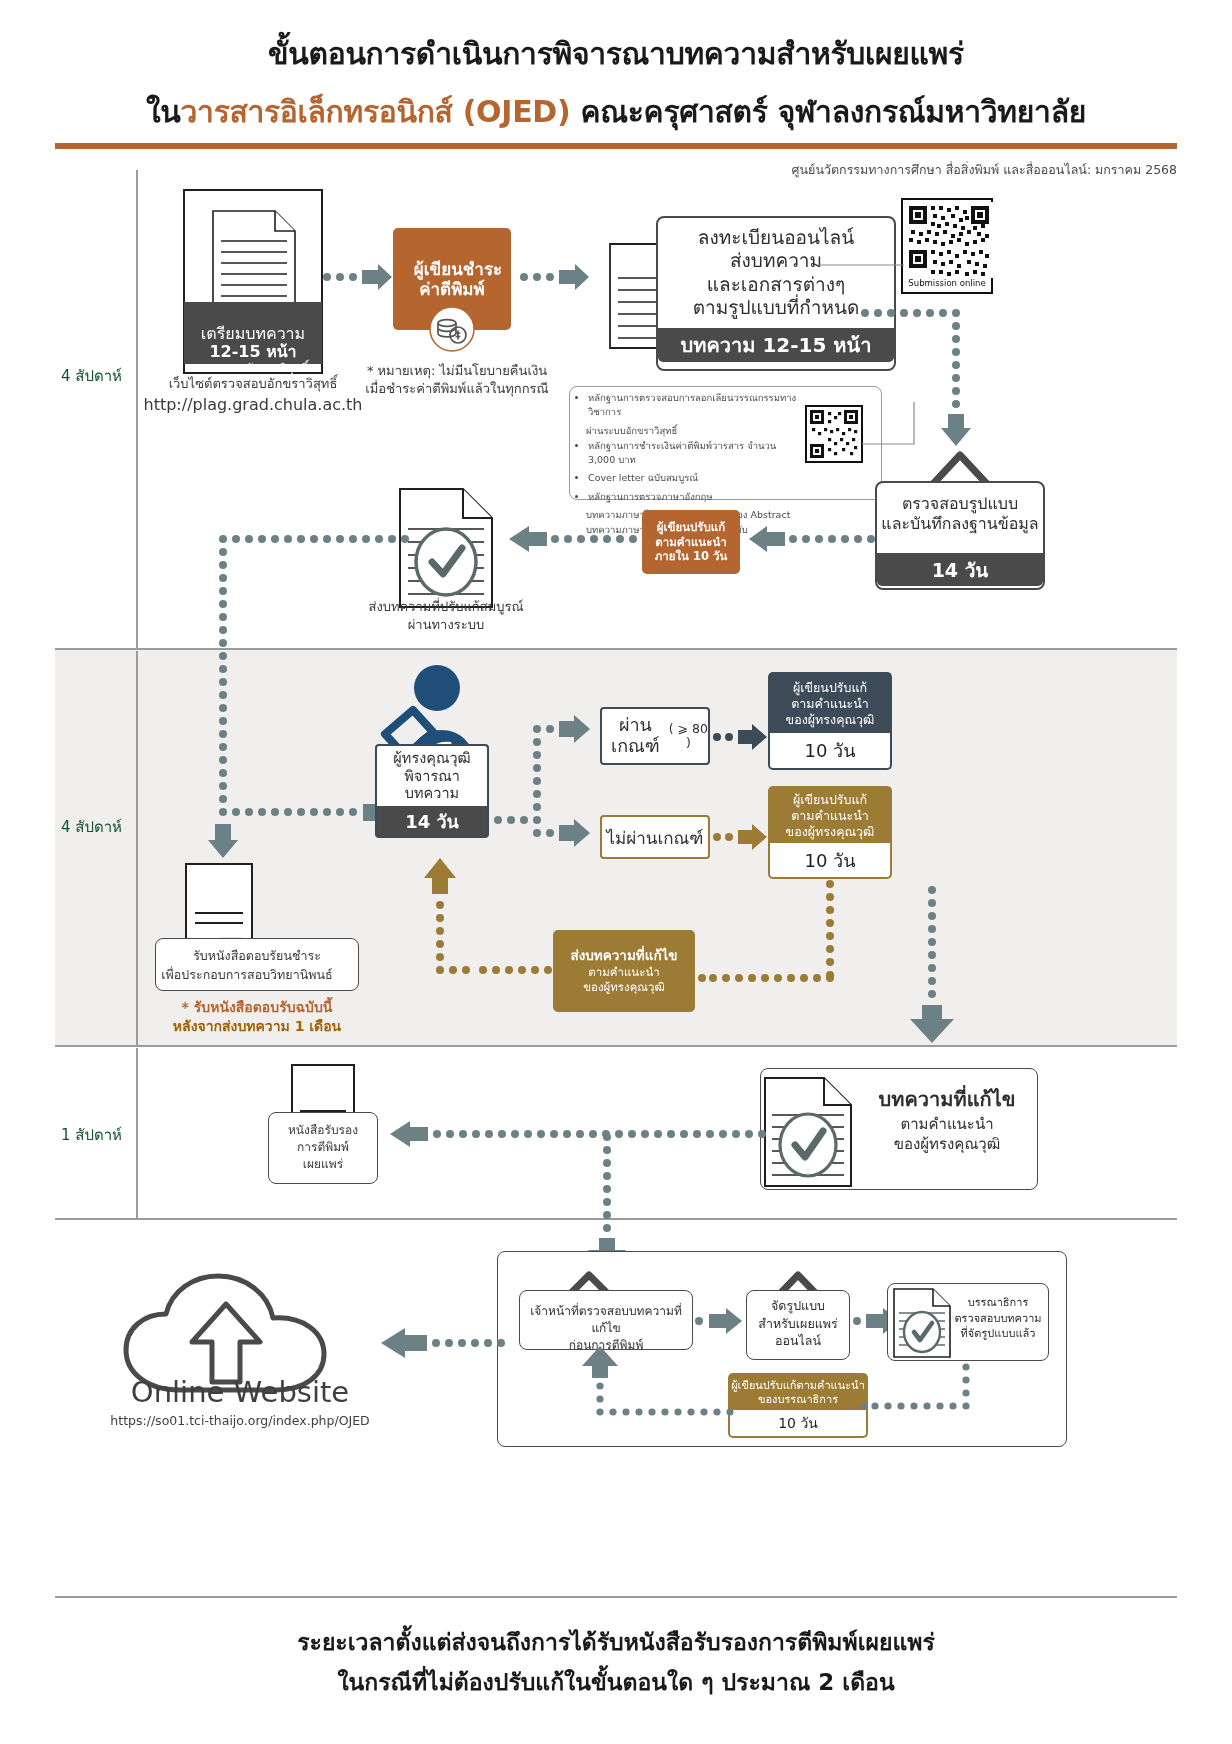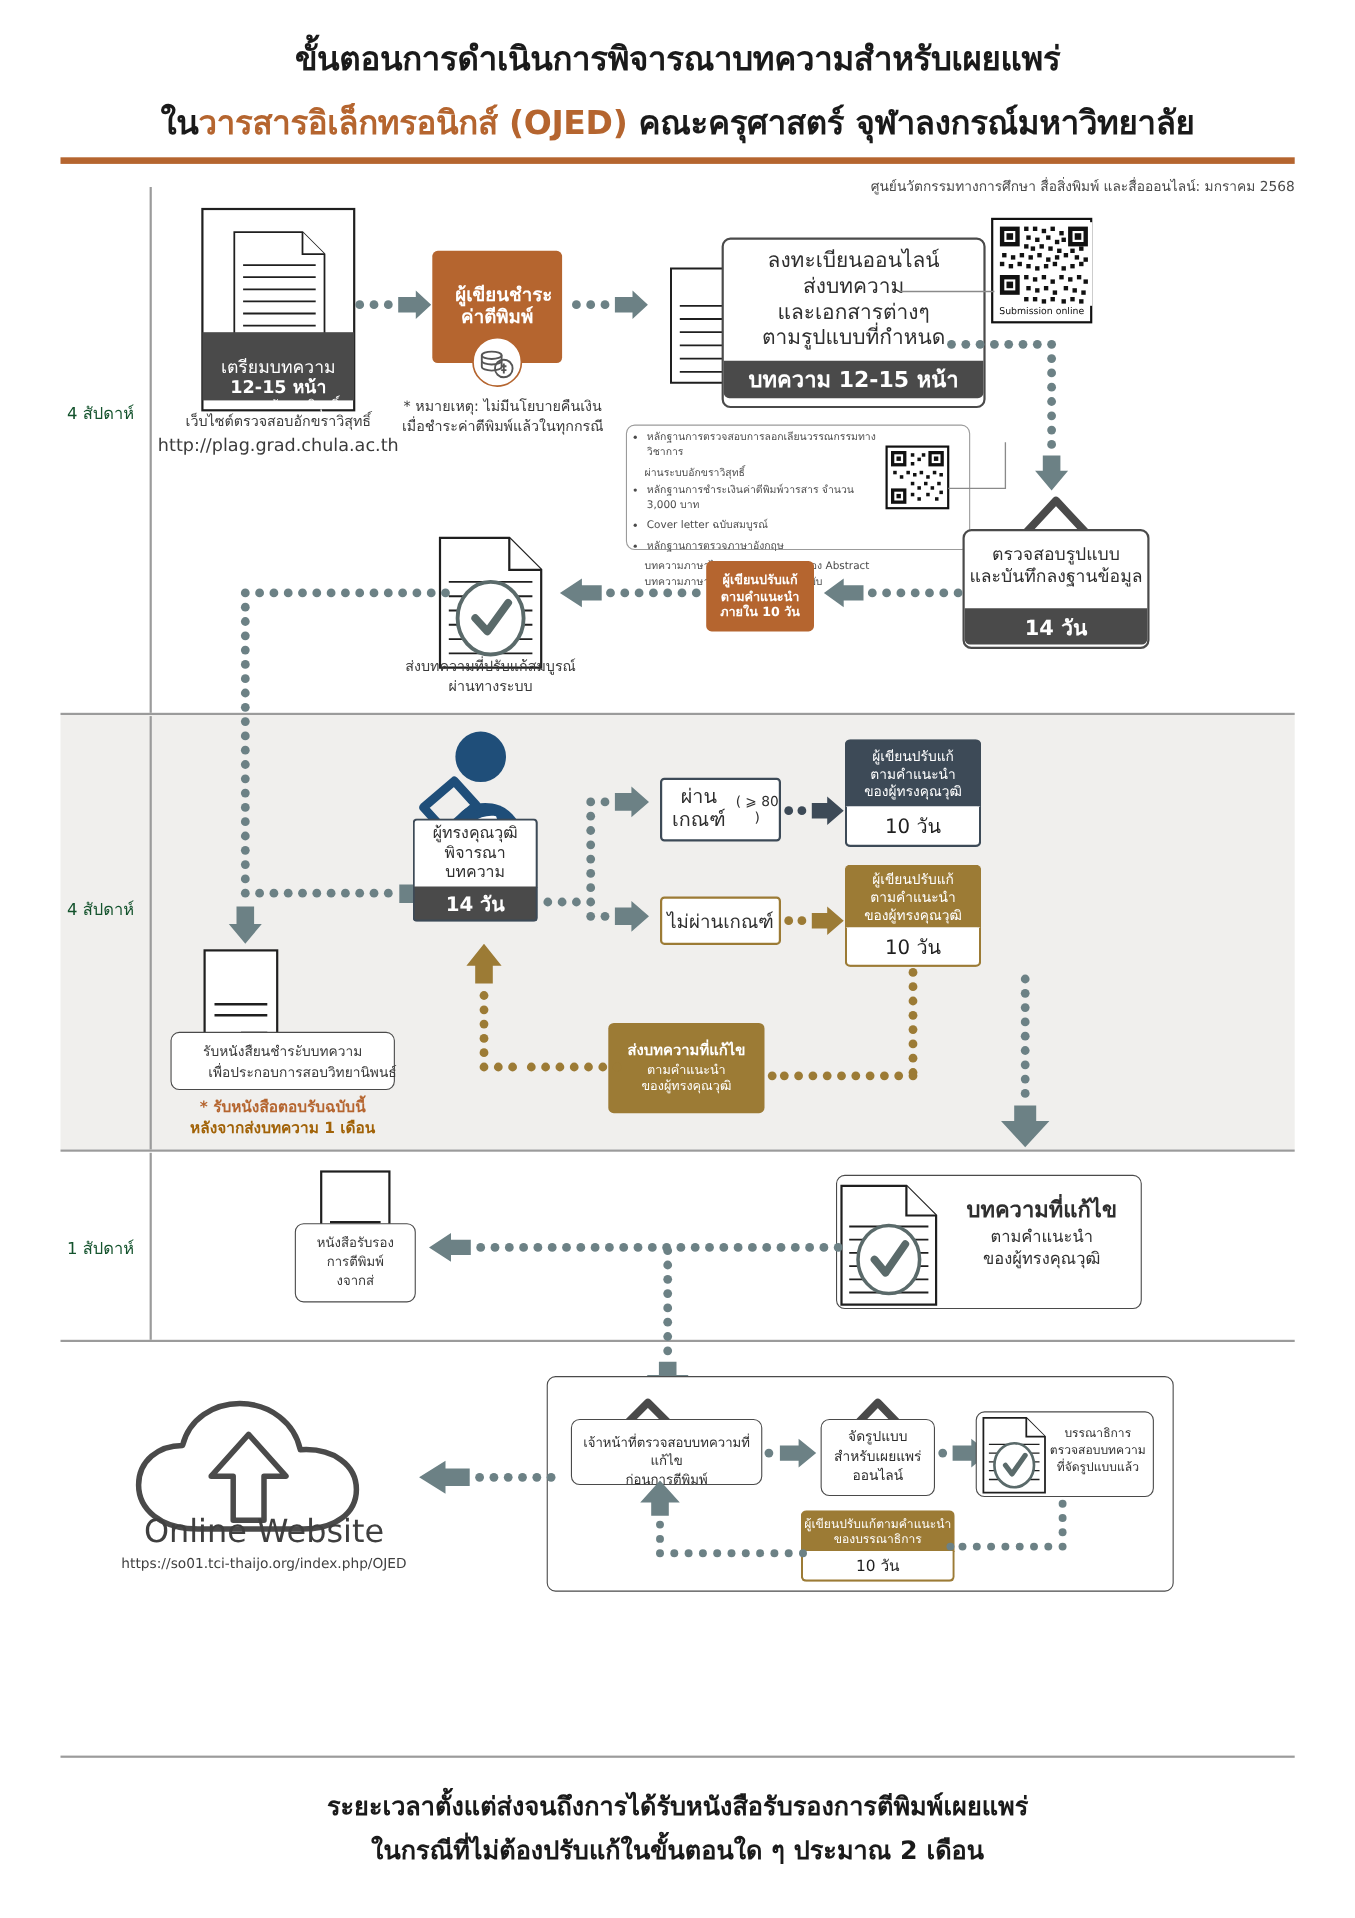--- a/index.html
+++ b/index.html
@@ -620,22 +620,22 @@
     <svg width="70" height="105" viewBox="0 0 70 105">
       <rect x="2" y="2" width="66" height="101" fill="#ffffff" stroke="#1f1f1f" stroke-width="2"></rect>
       <g stroke="#1f1f1f" stroke-width="2.2">
         <line x1="11" y1="51" x2="59" y2="51"></line>
         <line x1="11" y1="61" x2="59" y2="61"></line>
         <line x1="35" y1="77" x2="59" y2="77"></line>
       </g>
     </svg>
   </div>
   <div class="thin-card" style="left:155px;top:938px;width:204px;height:53px;border-color:#4a4a4a;border-width:1.6px;"></div>
-  <div class="lbl" style="left:157px;top:948px;width:200px;font-size:12.5px;">รับหนังสืยนชำระับบทความ</div>
-  <div class="lbl" style="left:157px;top:967px;width:180px;font-size:12.5px;padding-left:28px;">เพื่อประกอบการสอบวิทยานิพนธ์</div>
+  <div class="lbl" style="left:157px;top:948px;width:200px;font-size:12.5px;">รับหนังสือตอบรัยนชำระ</div>
+  <div class="lbl" style="left:157px;top:967px;width:180px;font-size:12.5px;">เพื่อประกอบการสอบวิทยานิพนธ์</div>
   <div class="lbl lbl-b" style="left:152px;top:998px;width:210px;font-size:14px;color:#b5652f;">* รับหนังสือตอบรับฉบับนี้</div>
   <div class="lbl lbl-b" style="left:152px;top:1017px;width:210px;font-size:14px;color:#a16207;">หลังจากส่งบทความ 1 เดือน</div>
 
   <div class="dots" style="left:900px;top:885px;">
     <svg width="64" height="160" viewBox="0 0 64 160">
       <g fill="#6c8185">
         <circle cx="32" cy="5" r="4"></circle>
           <circle cx="32" cy="18" r="4"></circle>
           <circle cx="32" cy="31" r="4"></circle>
           <circle cx="32" cy="44" r="4"></circle>
@@ -715,21 +715,21 @@
         <line x1="10" y1="48" x2="56" y2="48"></line>
         <line x1="10" y1="58" x2="56" y2="58"></line>
         <line x1="33" y1="73" x2="56" y2="73"></line>
       </g>
     </svg>
   </div>
   <div class="thin-card" style="left:268px;top:1112px;width:110px;height:72px;border-color:#4a4a4a;border-width:1.6px;"></div>
   <div class="abs" style="left:270px;top:1122px;width:106px;text-align:center;font-size:12px;line-height:1.42;color:#3a3a3a;">
     <div>หนังสือรับรอง</div>
     <div>การตีพิมพ์</div>
-    <div>งจากส่</div>
+    <div>เผยแพร่</div>
   </div>
 
   <div class="dots" style="left:583px;top:1132px;">
     <svg width="48" height="142" viewBox="0 0 48 142">
       <g fill="#6c8185">
         <circle cx="24" cy="5" r="4"></circle>
           <circle cx="24" cy="18" r="4"></circle>
           <circle cx="24" cy="31" r="4"></circle>
           <circle cx="24" cy="44" r="4"></circle>
           <circle cx="24" cy="57" r="4"></circle>

